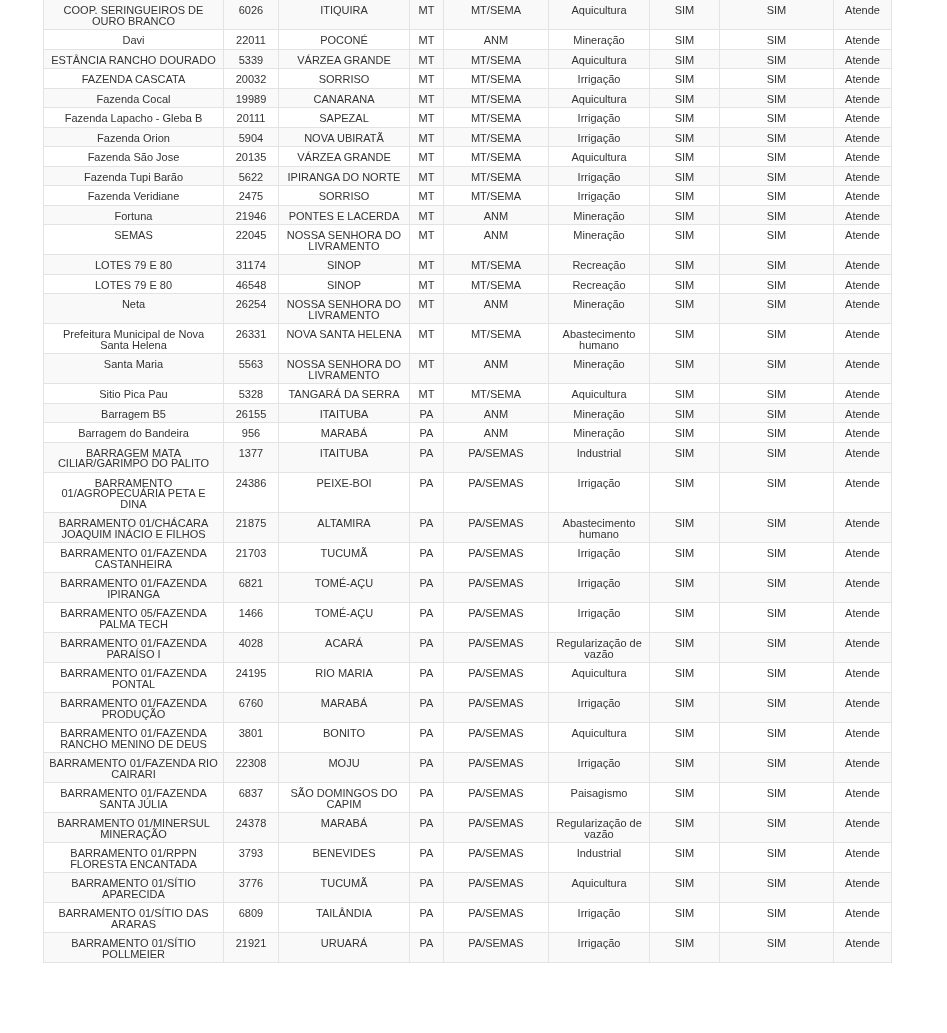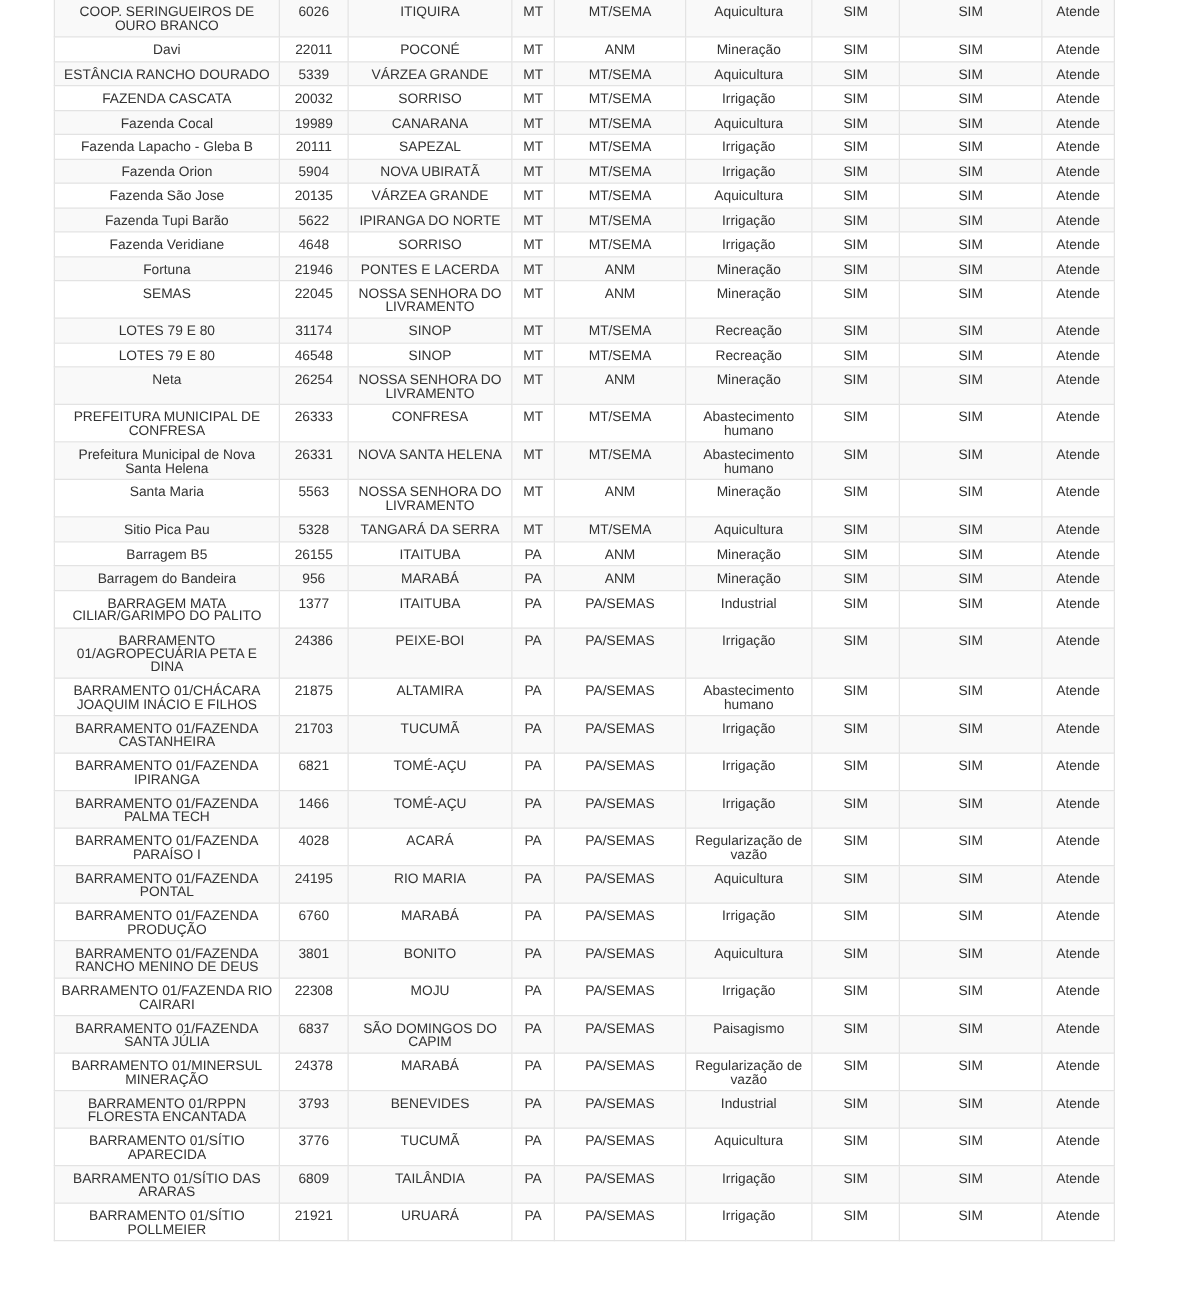--- a/index.html
+++ b/index.html
@@ -144,21 +144,21 @@
           <td>IPIRANGA DO NORTE</td>
           <td>MT</td>
           <td>MT/SEMA</td>
           <td>Irrigação</td>
           <td>SIM</td>
           <td>SIM</td>
           <td>Atende</td>
         </tr>
         <tr>
           <td>Fazenda Veridiane</td>
-          <td>4648</td>
+          <td>2475</td>
           <td>SORRISO</td>
           <td>MT</td>
           <td>MT/SEMA</td>
           <td>Irrigação</td>
           <td>SIM</td>
           <td>SIM</td>
           <td>Atende</td>
         </tr>
         <tr>
           <td>Fortuna</td>
@@ -209,31 +209,20 @@
           <td>26254</td>
           <td>NOSSA SENHORA DO LIVRAMENTO</td>
           <td>MT</td>
           <td>ANM</td>
           <td>Mineração</td>
           <td>SIM</td>
           <td>SIM</td>
           <td>Atende</td>
         </tr>
         <tr>
-          <td>PREFEITURA MUNICIPAL DE CONFRESA</td>
-          <td>26333</td>
-          <td>CONFRESA</td>
-          <td>MT</td>
-          <td>MT/SEMA</td>
-          <td>Abastecimento humano</td>
-          <td>SIM</td>
-          <td>SIM</td>
-          <td>Atende</td>
-        </tr>
-        <tr>
           <td>Prefeitura Municipal de Nova Santa Helena</td>
           <td>26331</td>
           <td>NOVA SANTA HELENA</td>
           <td>MT</td>
           <td>MT/SEMA</td>
           <td>Abastecimento humano</td>
           <td>SIM</td>
           <td>SIM</td>
           <td>Atende</td>
         </tr>
@@ -330,21 +319,21 @@
           <td>6821</td>
           <td>TOMÉ-AÇU</td>
           <td>PA</td>
           <td>PA/SEMAS</td>
           <td>Irrigação</td>
           <td>SIM</td>
           <td>SIM</td>
           <td>Atende</td>
         </tr>
         <tr>
-          <td>BARRAMENTO 01/FAZENDA PALMA TECH</td>
+          <td>BARRAMENTO 05/FAZENDA PALMA TECH</td>
           <td>1466</td>
           <td>TOMÉ-AÇU</td>
           <td>PA</td>
           <td>PA/SEMAS</td>
           <td>Irrigação</td>
           <td>SIM</td>
           <td>SIM</td>
           <td>Atende</td>
         </tr>
         <tr>

